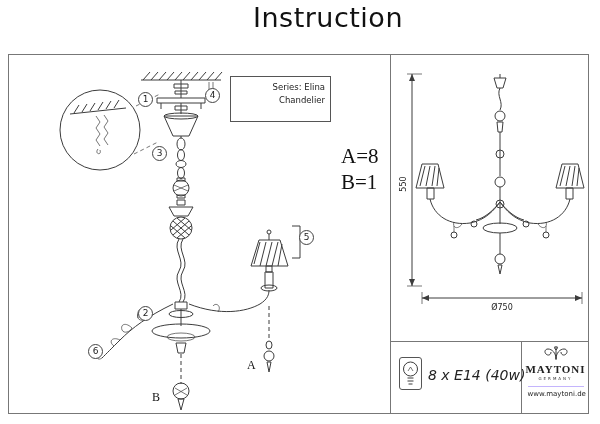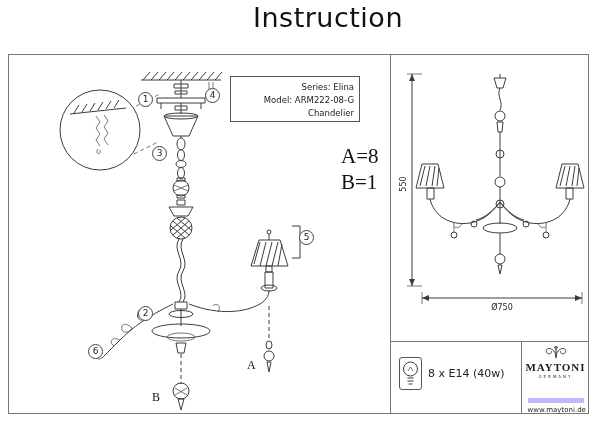--- a/index.html
+++ b/index.html
@@ -19,56 +19,56 @@
   svg{position:absolute;}
   svg *{vector-effect:non-scaling-stroke;}
   .line-art path,.line-art line,.line-art circle,.line-art ellipse,.line-art rect,.line-art polygon{
     stroke:#3c3c3c;stroke-width:1;fill:none;
   }
   .line-art .thin{stroke-width:.7;}
   .line-art .dash{stroke-dasharray:4 3;}
   .line-art .solidfill{fill:#3c3c3c;stroke:none;}
   svg text{font-family:"DejaVu Sans",sans-serif;fill:#222;}
   .spec-box{
-    position:absolute;left:230px;top:76px;width:130px;height:46px;
+    position:absolute;left:230px;top:76px;width:101px;height:46px;
     border:1px solid #555;box-sizing:border-box;padding:4px 5px 0 2px;
     font-size:8.5px;line-height:1.55;text-align:right;color:#222;
   }
   .quantities{
     position:absolute;left:341px;top:143px;width:46px;
     font-family:"Liberation Serif",serif;font-size:21px;line-height:26px;color:#111;
   }
   .callout{
     position:absolute;width:13px;height:13px;border:1px solid #444;border-radius:50%;
     font-size:9px;line-height:13px;text-align:center;background:#fff;color:#222;
   }
   .part-label{
     position:absolute;font-family:"Liberation Serif",serif;font-size:12px;color:#111;
   }
   .bulb-box{
     position:absolute;left:399px;top:357px;width:23px;height:33px;
     border:1px solid #555;border-radius:3px;box-sizing:border-box;
   }
   .bulb-spec{
-    position:absolute;left:428px;top:367px;font-size:11px;color:#222;
+    position:absolute;left:428px;top:367px;font-size:14px;color:#222;font-style:italic;
   }
   .logo-cell{
     position:absolute;left:522px;top:342px;width:67px;height:72px;
     display:flex;flex-direction:column;align-items:center;padding-top:3px;box-sizing:border-box;
   }
   .brand-name{
     font-family:"Liberation Serif",serif;font-size:11px;font-weight:700;
     letter-spacing:1px;color:#222;margin-top:1px;
   }
   .brand-tagline{
     font-size:4px;letter-spacing:2px;color:#333;margin-top:1px;
   }
   .brand-site{
-    font-size:7px;color:#222;border-top:5px solid #c4b5fd;
-    margin-top:19px;padding-top:3px;width:56px;text-align:center;
+    font-size:7px;color:#222;border-top:1px solid #c4b5fd;
+    margin-top:5px;padding-top:3px;width:56px;text-align:center;
   }
 </style>
 </head>
 <body>
 
 <div class="title">Instruction</div>
 
 <div class="frame"></div>
 <div class="divider" style="left:390px;top:54px;width:1px;height:360px;"></div>
 <div class="divider" style="left:390px;top:341px;width:199px;height:1px;"></div>
@@ -281,21 +281,20 @@
 
     <path d="M108,144 C100,154 92,160 84,162"></path>
     <circle cx="82" cy="166" r="3"></circle>
     <path d="M108,144 C116,154 124,160 132,162"></path>
     <circle cx="134" cy="166" r="3"></circle>
   </g>
 </svg>
 
 <div class="spec-box">
   <div>Series: Elina</div>
-  <div>Model: ARM222-08-G</div>
   <div>Chandelier</div>
 </div>
 
 <div class="quantities">
   <div>A=8</div>
   <div>B=1</div>
 </div>
 
 <div class="callout" style="left:138px;top:92px;">1</div>
 <div class="callout" style="left:205px;top:88px;">4</div>

